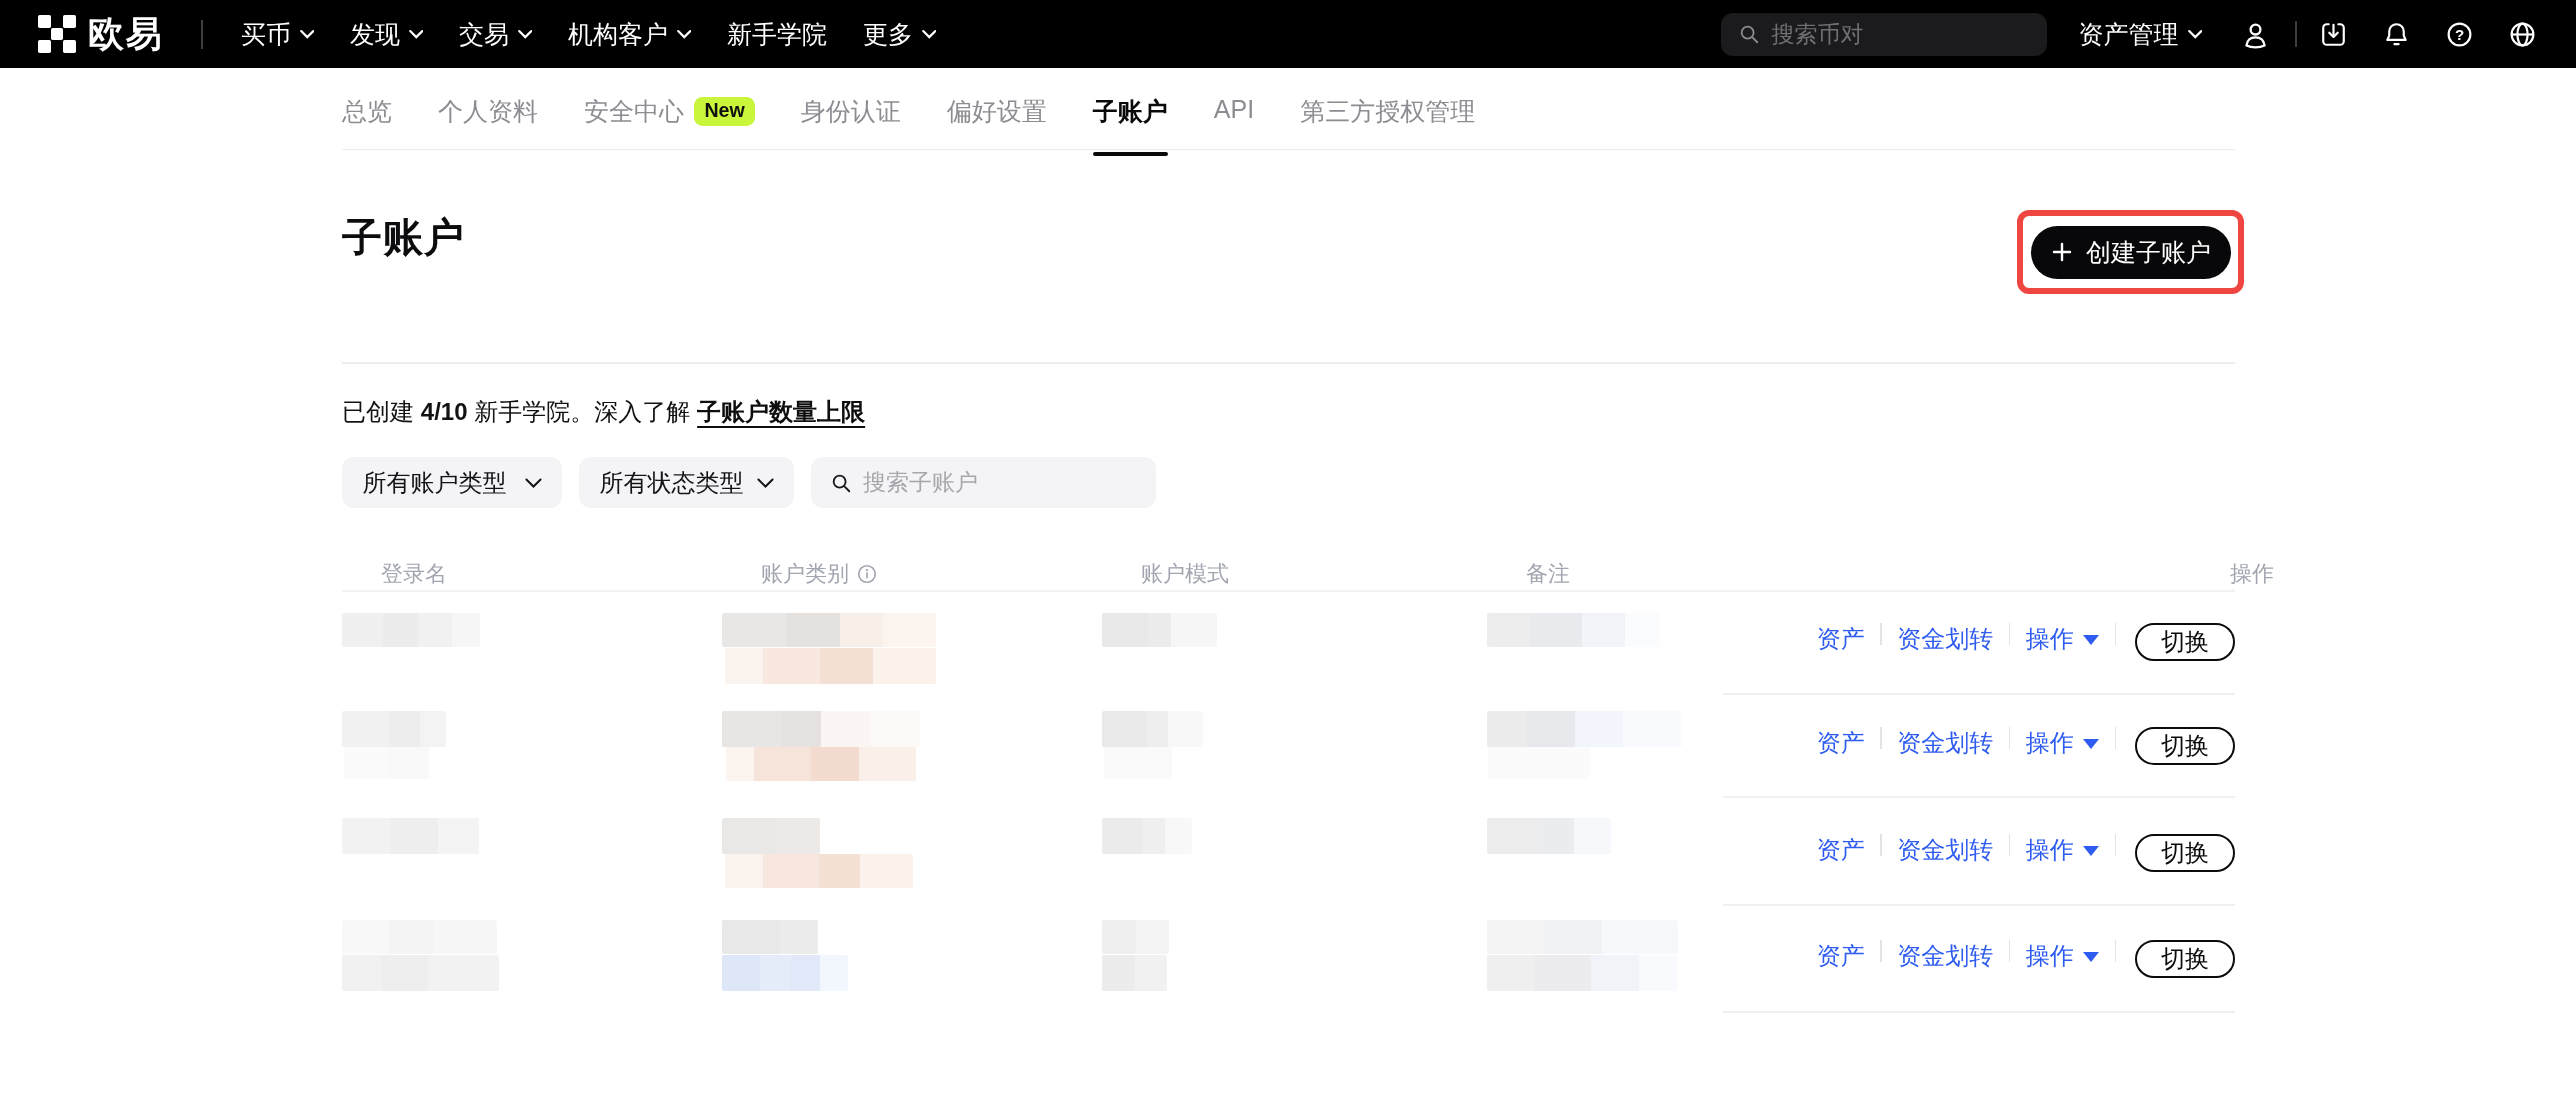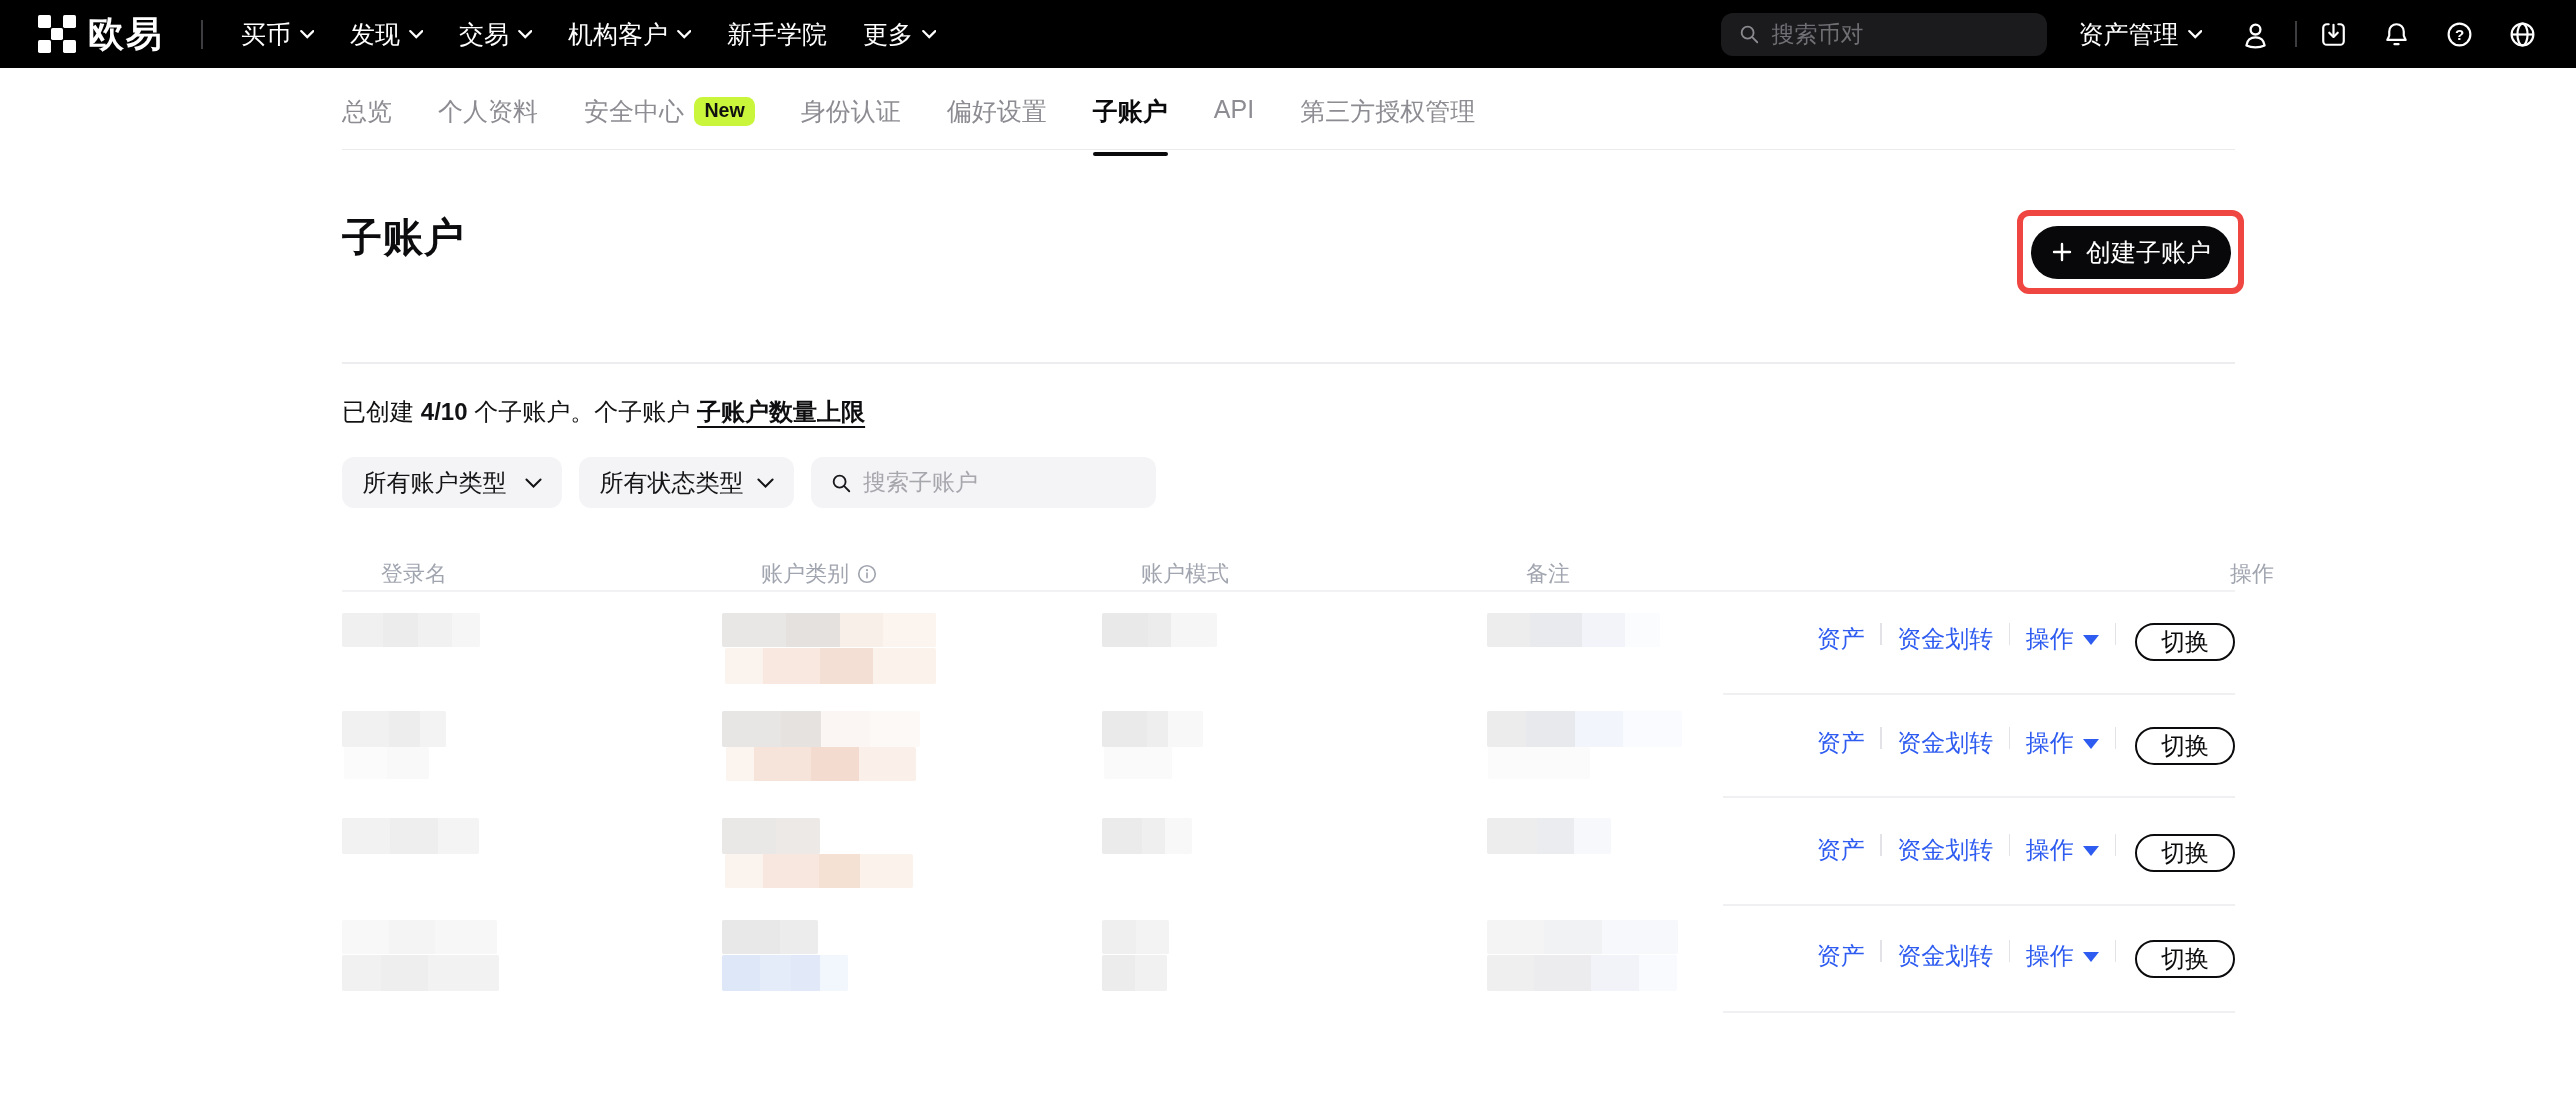--- a/index.html
+++ b/index.html
@@ -278,21 +278,21 @@
         </svg>
       <span>创建子账户</span>
     </button>
   </div>
 
   <div class="hdiv"></div>
 
   <div class="count-line">
     <span>已创建</span>
     <span class="bold">4/10</span>
-    <span>个子账户。个子账户</span>
+    <span>新手学院。深入了解</span>
     <span class="limit-link">子账户数量上限</span>
   </div>
 
   <div class="filters">
     <div class="dd dd-1">
       <span>所有账户类型</span>
       <svg width="17" height="12" viewBox="0 0 12 8">
           <path d="M1 1.5l5 5 5-5" stroke="#141416" stroke-width="1.4" fill="none" stroke-linecap="round"></path>
         </svg>
     </div>

